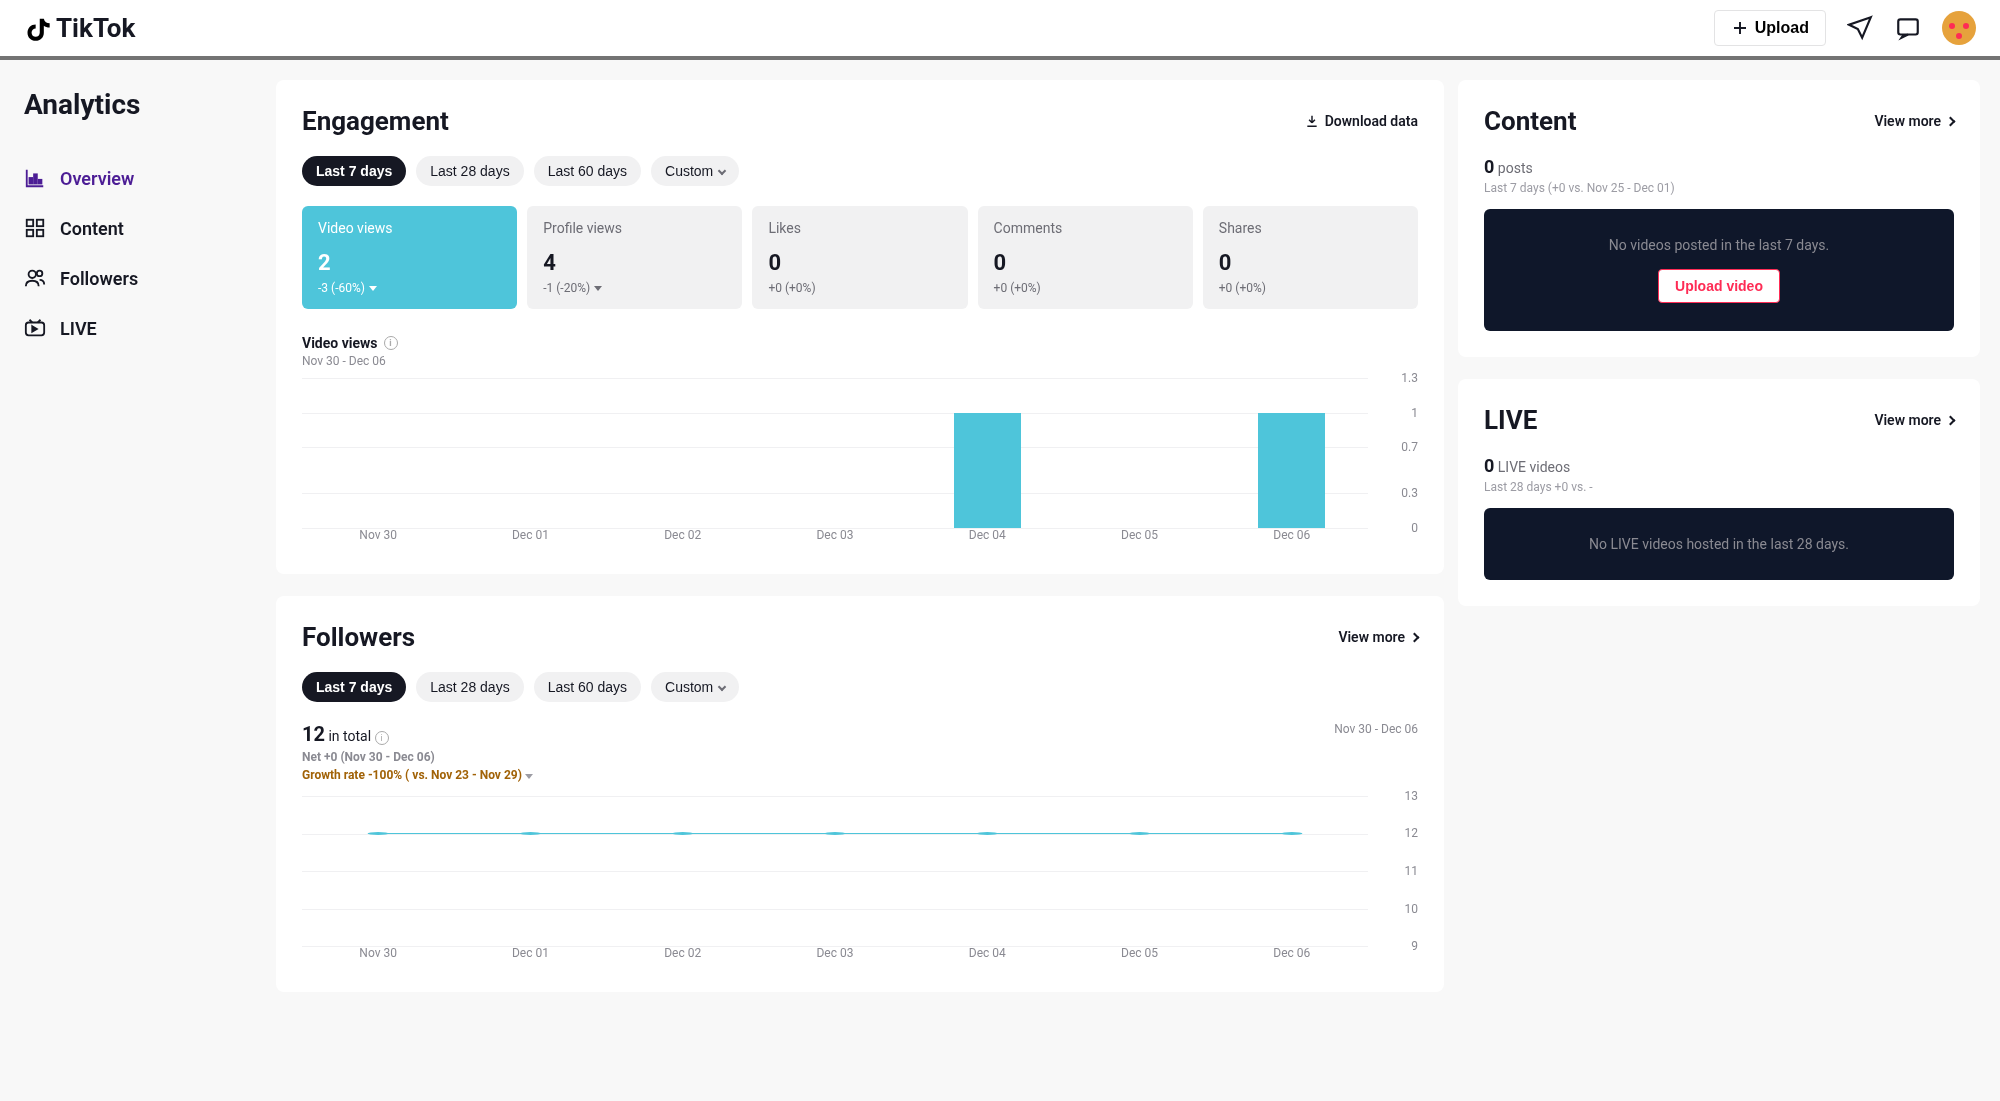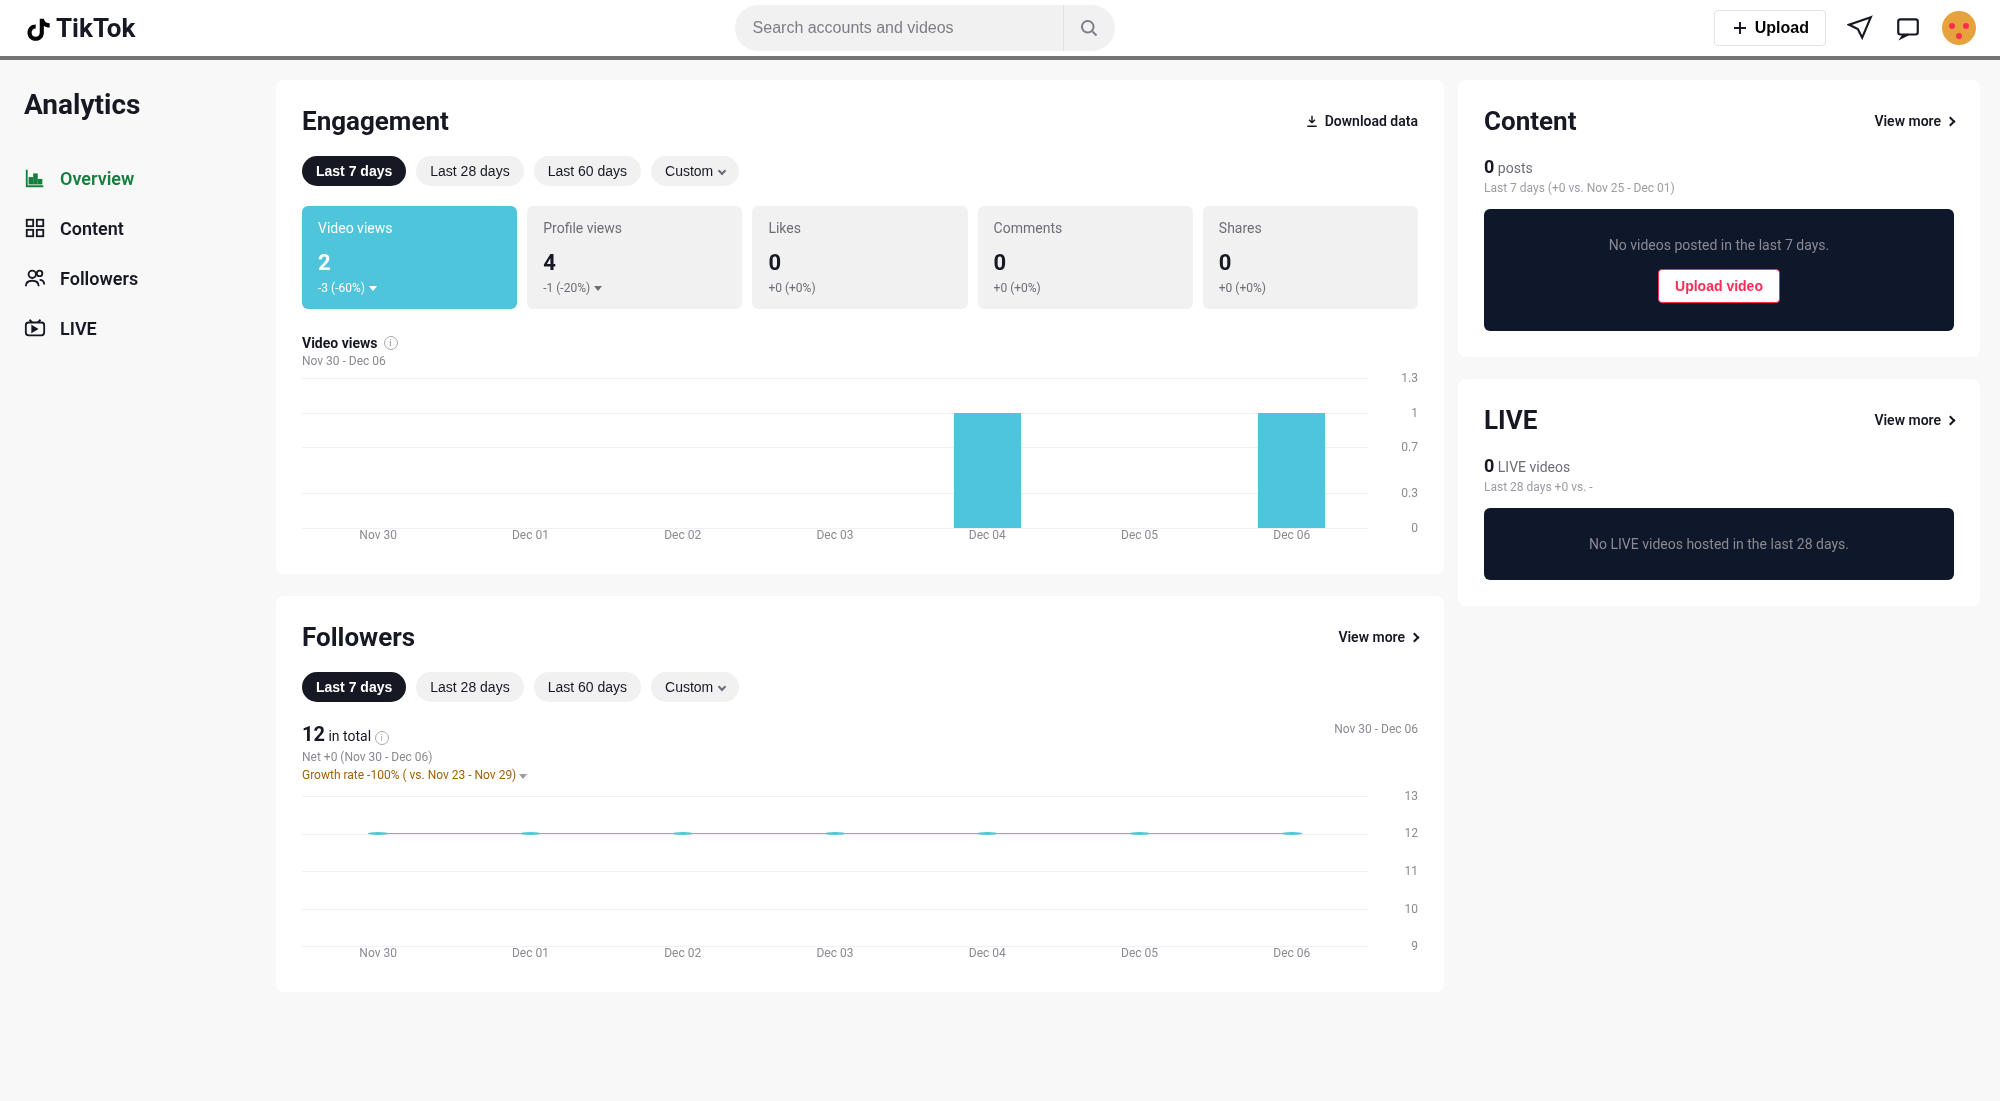--- a/index.html
+++ b/index.html
@@ -13,21 +13,21 @@
 .search-btn { width: 52px; height: 46px; border: none; background: transparent; border-left: 1px solid #e0e0e2; border-radius: 0 92px 92px 0; cursor: pointer; display:flex; align-items:center; justify-content:center; }
 .topbar-right { display: flex; align-items: center; gap: 20px; }
 .upload-btn { border: 1px solid #e3e3e4; background: #fff; height: 36px; padding: 0 16px; border-radius: 4px; font-size: 16px; font-weight: 600; cursor: pointer; display: flex; align-items: center; gap: 6px; }
 .icon-btn { cursor: pointer; width: 28px; height: 28px; display:flex; align-items:center; justify-content:center; }
 .avatar { width: 34px; height: 34px; border-radius: 50%; background: #e6a23c; display:flex; align-items:center; justify-content:center; cursor:pointer; position:relative; }
 .avatar::after { content:""; position:absolute; width:6px; height:6px; background:#fe2c55; border-radius:50%; top:22px; left:14px; box-shadow: -7px -10px 0 #fe2c55, 7px -10px 0 #fe2c55; }
 .layout { display: flex; }
 .sidebar { width: 256px; padding: 28px 24px; }
 .sidebar h1 { font-size: 28px; font-weight: 700; margin-bottom: 32px; }
 .side-item { display: flex; align-items: center; gap: 14px; height: 50px; font-size: 18px; cursor: pointer; color: #161823; font-weight: 600; }
-.side-item.active { color: #15803d; }
+.side-item.active { color: #4c1d95; }
 .side-item svg { width: 22px; height: 22px; }
 .main { flex: 1; padding: 20px; display: flex; gap: 14px; }
 .col-left { flex: 1; display: flex; flex-direction: column; gap: 22px; }
 .col-right { width: 522px; display: flex; flex-direction: column; gap: 22px; }
 .card { background: #fff; border-radius: 8px; padding: 26px; }
 .card-head { display: flex; justify-content: space-between; align-items: center; margin-bottom: 20px; }
 .card-title { font-size: 26px; font-weight: 700; }
 .download-link, .viewmore-link { font-size: 14px; color: #161823; font-weight: 600; display:flex; align-items:center; gap:6px; cursor:pointer; }
 .chips { display: flex; gap: 10px; margin-bottom: 20px; }
 .chip { background: #f1f1f2; border: none; padding: 7px 14px; border-radius: 18px; font-size: 14px; cursor: pointer; color: #161823; display:flex; align-items:center; gap:6px; }
@@ -48,21 +48,21 @@
 .chart-grid .gline { position:absolute; left:0; right:0; height:1px; background:#f0f0f2; }
 .chart-ytick { position:absolute; right:0; width:44px; font-size:12px; color:#8a8a92; text-align:right; transform:translateY(-50%); }
 .chart-bars { position:absolute; left:0; right:50px; top:0; bottom:20px; display:flex; }
 .chart-col { flex:1; position:relative; }
 .chart-bar { position:absolute; bottom:0; left:28%; right:28%; background:#4ec5da; }
 .chart-xrow { position:absolute; left:0; right:50px; bottom:0; height:20px; display:flex; }
 .chart-xrow .xl { flex:1; text-align:center; font-size:12px; color:#8a8a92; }
 .foll-head { display:flex; justify-content:space-between; align-items:flex-start; }
 .foll-total { font-size:14px; }
 .foll-total b { font-size:20px; }
-.foll-sub { font-size:12px; color:#8a8a92; margin-top:4px; }
+.foll-sub { font-size:12px; color:#8a8a92; margin-top:4px;font-weight:bold; }
 .foll-range { font-size:12px; color:#8a8a92; }
 .line-chart { position:relative; height:170px; margin-top:14px; }
 .line-svg { position:absolute; left:0; right:50px; top:0; bottom:20px; }
 .right-meta { font-size:14px; color:#6d6d75; margin-bottom:4px; }
 .right-meta b { color:#161823; font-size:18px; font-weight:700; }
 .right-sub { font-size:12px; color:#9c9ca4; margin-bottom:14px; }
 .right-empty { background:#0f172a; border-radius:6px; padding:28px 20px; text-align:center; }
 .right-empty-text { font-size:14px; color:#8a8a92; margin-bottom:16px; }
 .upload-video-btn { border:1px solid #fe2c55; color:#fe2c55; background:#fff; padding:8px 16px; border-radius:4px; font-weight:600; font-size:14px; cursor:pointer; }
 .info-icon { width:14px; height:14px; border:1px solid #aaa; border-radius:50%; display:inline-flex; align-items:center; justify-content:center; font-size:9px; color:#aaa; }
@@ -72,29 +72,20 @@
 </style>
 </head>
 <body>
 
 <div class="topbar">
   <div class="logo">
     <svg viewBox="0 0 48 48">
         <path d="M34 8c1 5 5 8 10 8v7c-4 0-8-1-10-3v12c0 8-6 14-14 14S6 40 6 32s6-14 14-14v7c-4 0-7 3-7 7s3 7 7 7 7-3 7-7V8h7z" fill="#000"></path>
       </svg>
     <span>TikTok</span>
-  </div>
-  <div class="search-wrap">
-    <input class="search-input" placeholder="Search accounts and videos" style="">
-    <button class="search-btn">
-      <svg width="20" height="20" viewBox="0 0 24 24" fill="none" stroke="#7d7d85" stroke-width="2.4">
-          <circle cx="10.5" cy="10.5" r="7"></circle>
-          <line x1="21" y1="21" x2="16" y2="16"></line>
-        </svg>
-    </button>
   </div>
   <div class="topbar-right">
     <button class="upload-btn">
       <svg width="18" height="18" viewBox="0 0 24 24" stroke="#161823" stroke-width="2.6">
           <line x1="12" y1="4" x2="12" y2="20"></line>
           <line x1="4" y1="12" x2="20" y2="12"></line>
         </svg>
       <span>Upload</span>
     </button>
     <div class="icon-btn">

